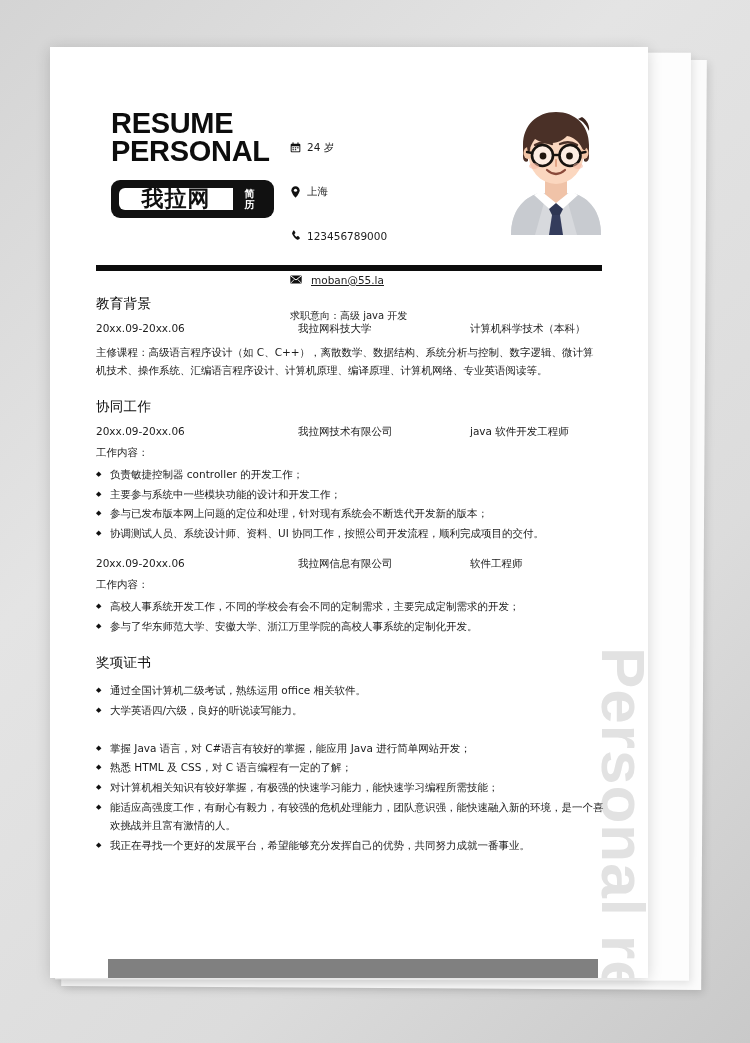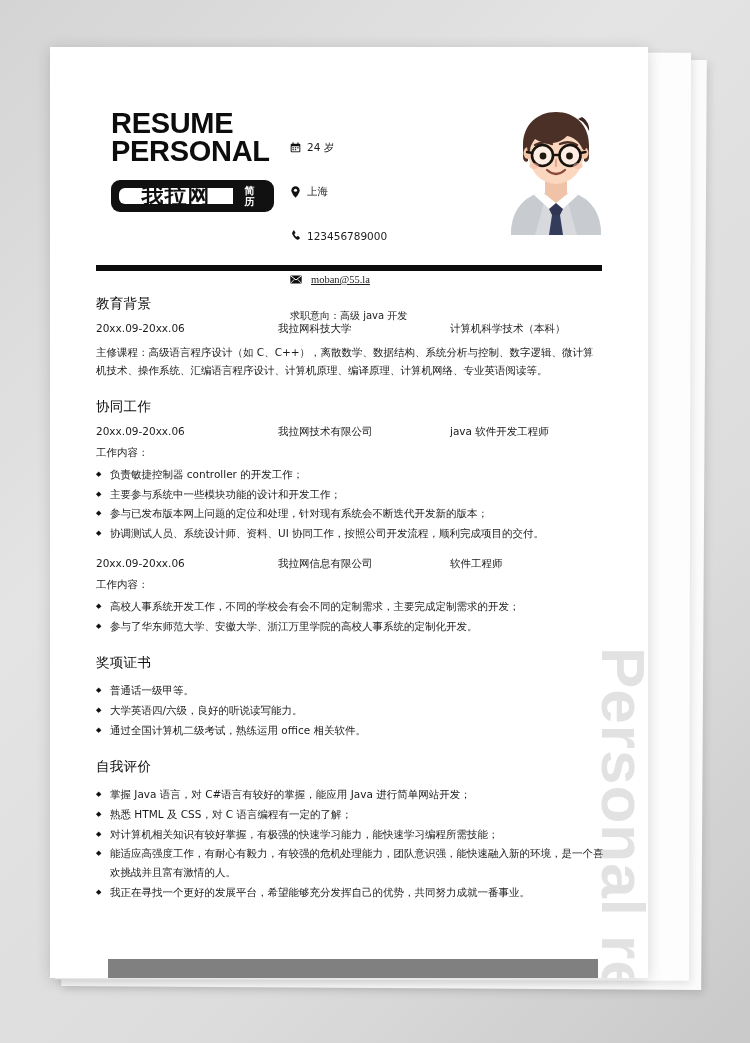--- a/index.html
+++ b/index.html
@@ -74,21 +74,21 @@
     line-height: 0.96;
     letter-spacing: -0.3px;
     color: #0d0d0d;
   }
   .brand-title div { display: block; }
 
   
   .logo-pill {
     position: absolute;
     left: 61px; top: 133px;
-    width: 163px; height: 32px;
+    width: 163px; height: 38px;
     background: #111111;
     border-radius: 9px;
     padding: 8px;
     display: flex;
     align-items: stretch;
   }
   .logo-inner {
     flex: 1;
     background: #ffffff;
     border-radius: 6px 0 0 6px;
@@ -128,21 +128,21 @@
   }
   .c-icon {
     width: 17px;
     display: inline-flex;
     align-items: center;
     justify-content: flex-start;
     color: #111;
   }
   .c-icon svg { display: block; }
   .c-text { font-size: 10.5px; }
-  .c-text.mail { text-decoration: underline; padding-left: 4px; font-family: Liberation Serif, serif; }
+  .c-text.mail { text-decoration: underline; padding-left: 4px; }
   .objective {
     margin-top: 20px;
     font-size: 10px;
     color: #1c1c1c;
   }
 
   
   .avatar {
     position: absolute;
     left: 447px; top: 48px;
@@ -172,21 +172,21 @@
     margin-bottom: 9px;
     letter-spacing: 0.3px;
   }
   .three-col {
     display: flex;
     font-size: 10.5px;
     margin-bottom: 7px;
     color: #1b1b1b;
   }
   .col-date  { width: 182px; }
-  .col-org   { width: 172px; }
+  .col-org   { width: 172px; margin-left: 20px; }
   .col-role  { flex: 1; }
 
   .para {
     font-size: 10.5px;
     line-height: 1.72;
     color: #1b1b1b;
     margin-bottom: 2px;
   }
   .label-line {
     font-size: 10.5px;
@@ -387,28 +387,26 @@
           <ul class="bullets">
             <li>高校人事系统开发工作，不同的学校会有会不同的定制需求，主要完成定制需求的开发；</li>
             <li>参与了华东师范大学、安徽大学、浙江万里学院的高校人事系统的定制化开发。</li>
           </ul>
         </div>
       </div>
 
       <div class="section">
         <div class="sec-title">奖项证书</div>
         <ul class="bullets">
-          <li>普通话一级甲等。</li>
+          <li>通过全国计算机二级考试，熟练运用 office 相关软件。</li>
           <li>大学英语四/六级，良好的听说读写能力。</li>
-          <li>通过全国计算机二级考试，熟练运用 office 相关软件。</li>
         </ul>
       </div>
 
       <div class="section">
-        <div class="sec-title">自我评价</div>
         <ul class="bullets">
           <li>掌握 Java 语言，对 C#语言有较好的掌握，能应用 Java 进行简单网站开发；</li>
           <li>熟悉 HTML 及 CSS，对 C 语言编程有一定的了解；</li>
           <li>对计算机相关知识有较好掌握，有极强的快速学习能力，能快速学习编程所需技能；</li>
           <li>能适应高强度工作，有耐心有毅力，有较强的危机处理能力，团队意识强，能快速融入新的环境，是一个喜欢挑战并且富有激情的人。</li>
           <li>我正在寻找一个更好的发展平台，希望能够充分发挥自己的优势，共同努力成就一番事业。</li>
         </ul>
       </div>
 
     </div>

